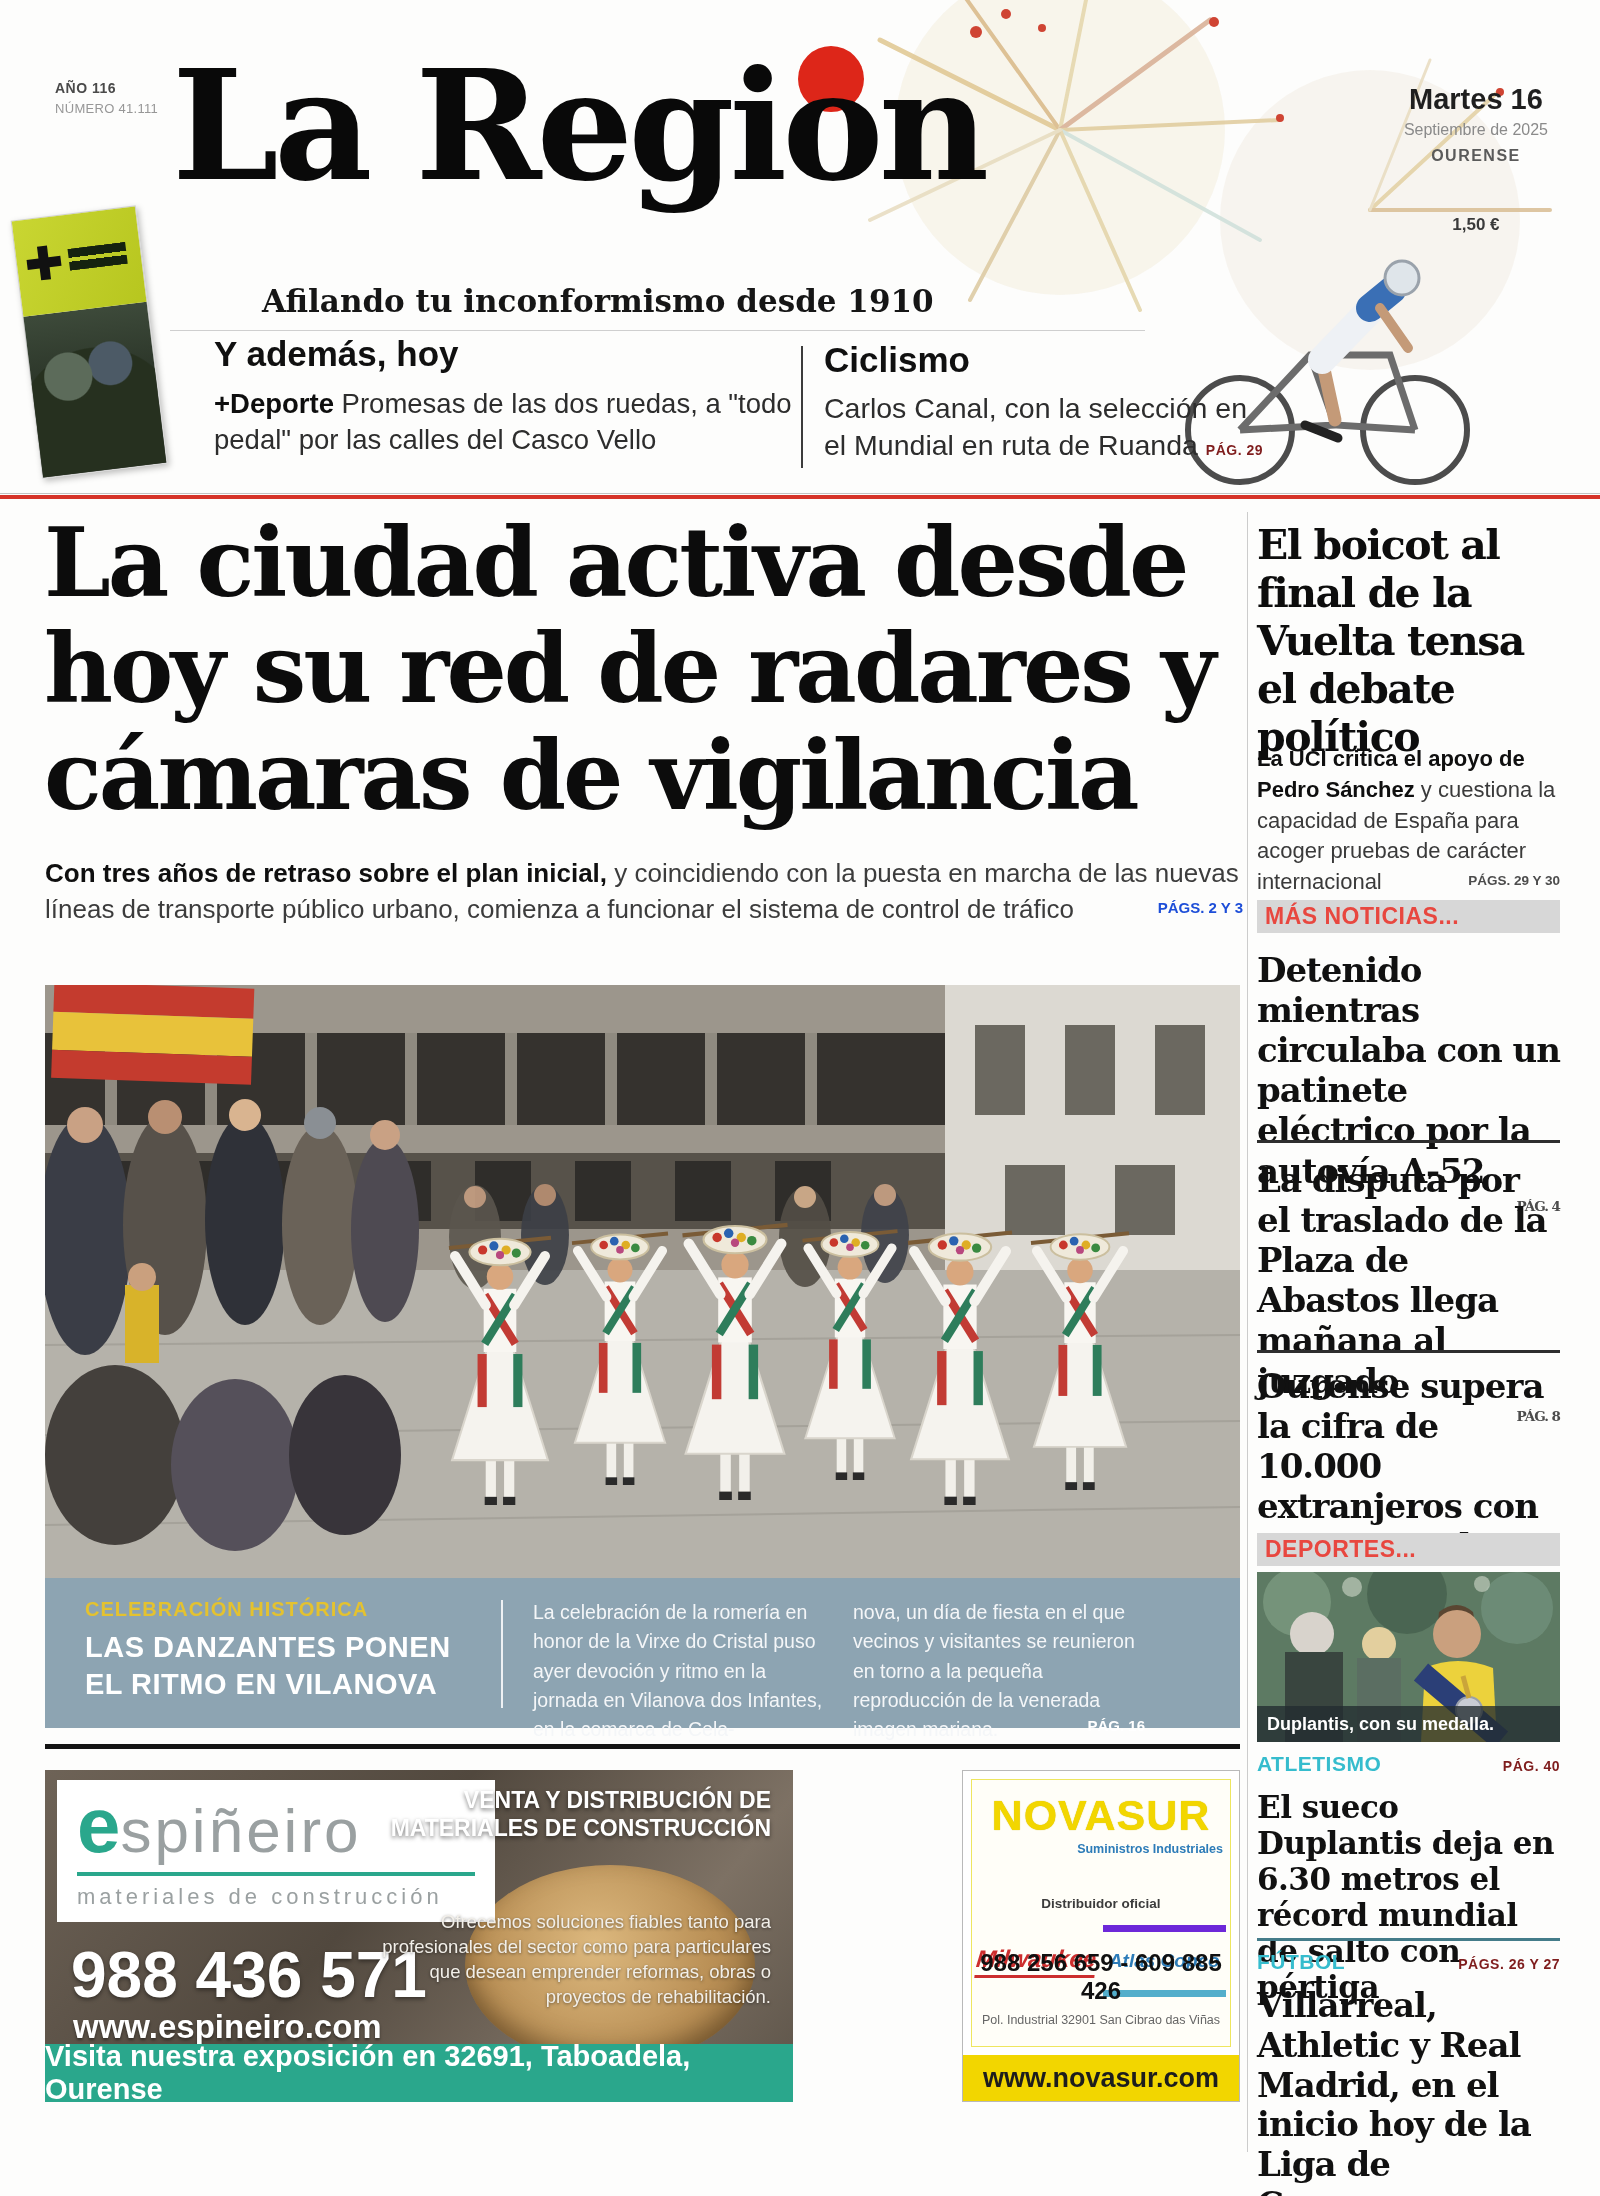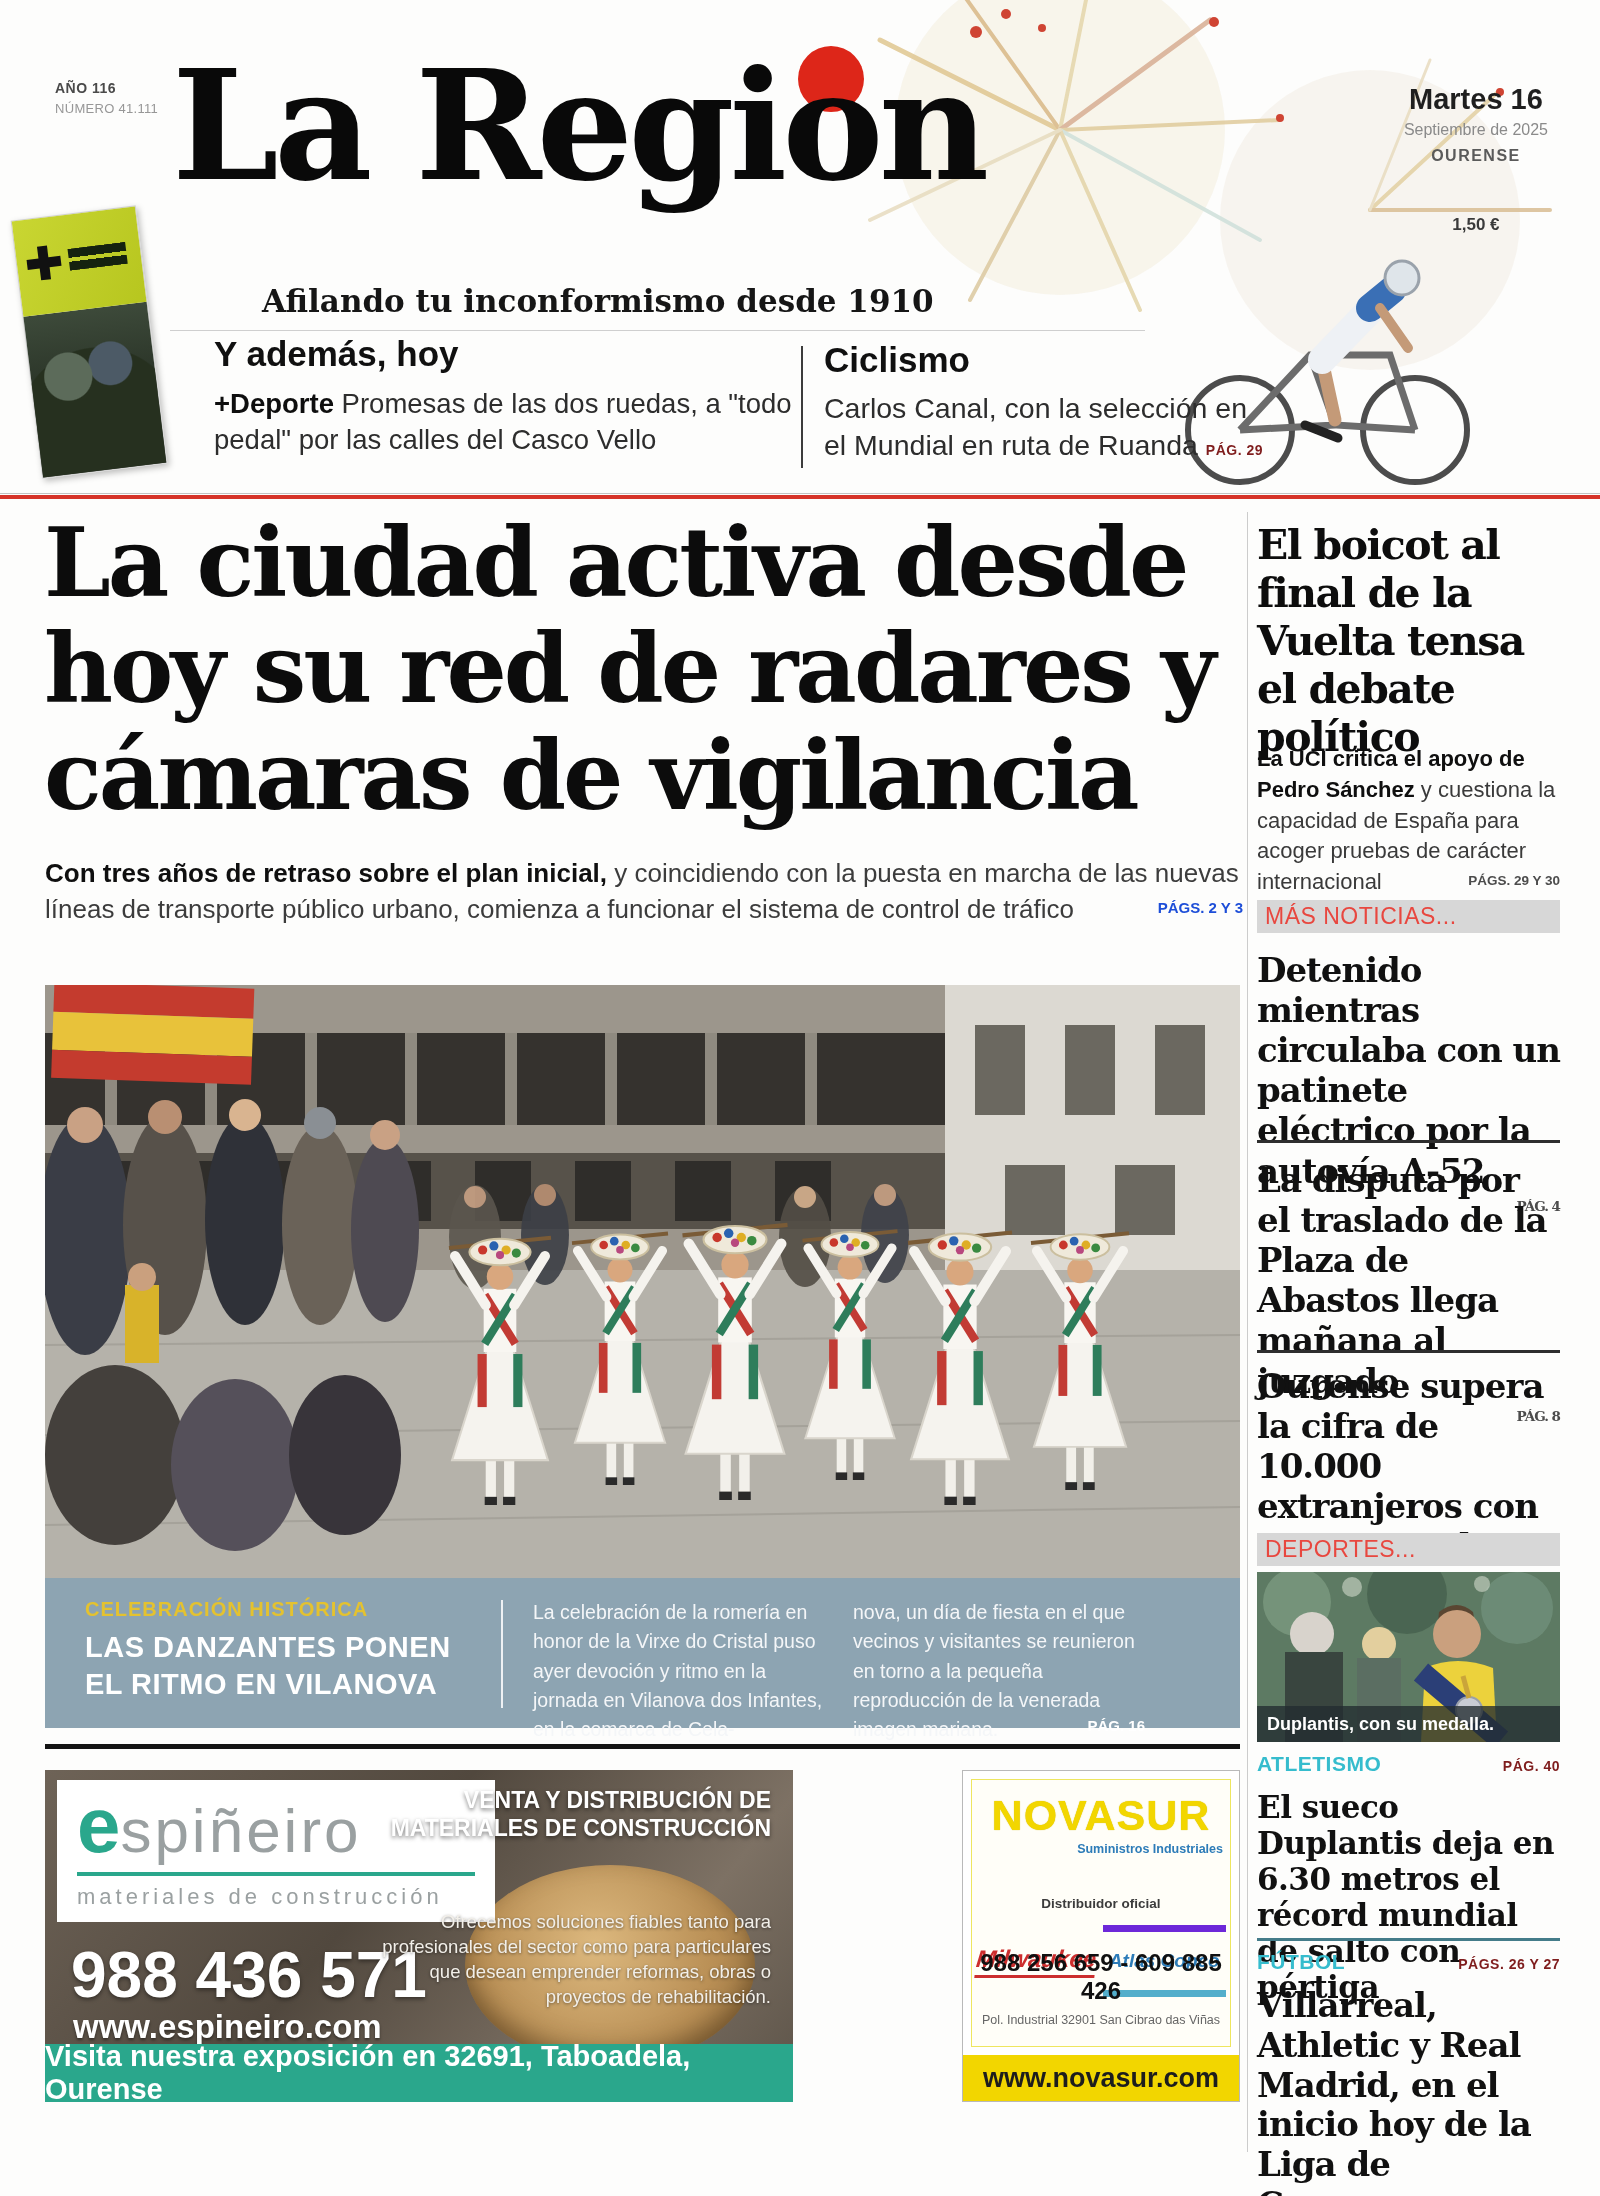--- a/index.html
+++ b/index.html
@@ -119,21 +119,21 @@
        font-weight:900;font-size:27px;display:flex;align-items:center;justify-content:center;}
 
   
   .coldiv{left:1247px;top:512px;width:1px;height:1640px;background:#ccc;}
   .rc{left:1257px;width:303px;}
   .rc-head{top:522px;font-weight:bold;font-size:41px;line-height:1.17;letter-spacing:-1.5px;color:#0d0d0d;}
   .rc-sub{top:744px;font-size:22px;line-height:1.4;color:#3a3a3a;}
   .rc-sub b{color:#0f0f0f;}
   .rc-sub .pg{text-align:right;margin-top:-26px;font-size:13.5px;font-weight:bold;color:#4c4c4c;}
   .secbar{height:33px;background:#d7d7d7;display:flex;align-items:center;padding-left:8px;
-          box-sizing:border-box;font-weight:400;font-size:23px;color:#e8473f;letter-spacing:.5px;}
+          box-sizing:border-box;font-weight:700;font-size:23px;color:#e8473f;letter-spacing:.5px;}
   .bar1{top:900px;} .bar2{top:1533px;}
   .news{font-weight:bold;font-size:34px;line-height:1.18;letter-spacing:-1px;color:#111;}
   .n1{top:950px;} .n2{top:1160px;} .n3{top:1366px;}
   .npg{text-align:right;font-size:13.5px;font-weight:bold;color:#4c4c4c;margin-top:8px;}
   .nrule{height:3px;background:#2e2e2e;}
   .r1{top:1140px;} .r2{top:1350px;}
   .rc-photo{top:1572px;height:170px;background:#5d7a63;overflow:hidden;}
   .rc-photo .cap{position:absolute;left:0;right:0;bottom:0;height:36px;background:rgba(34,44,48,.78);
        color:#fff;font-size:18px;font-weight:bold;display:flex;align-items:center;padding-left:10px;}
   .kickrow{display:flex;justify-content:space-between;align-items:baseline;}

